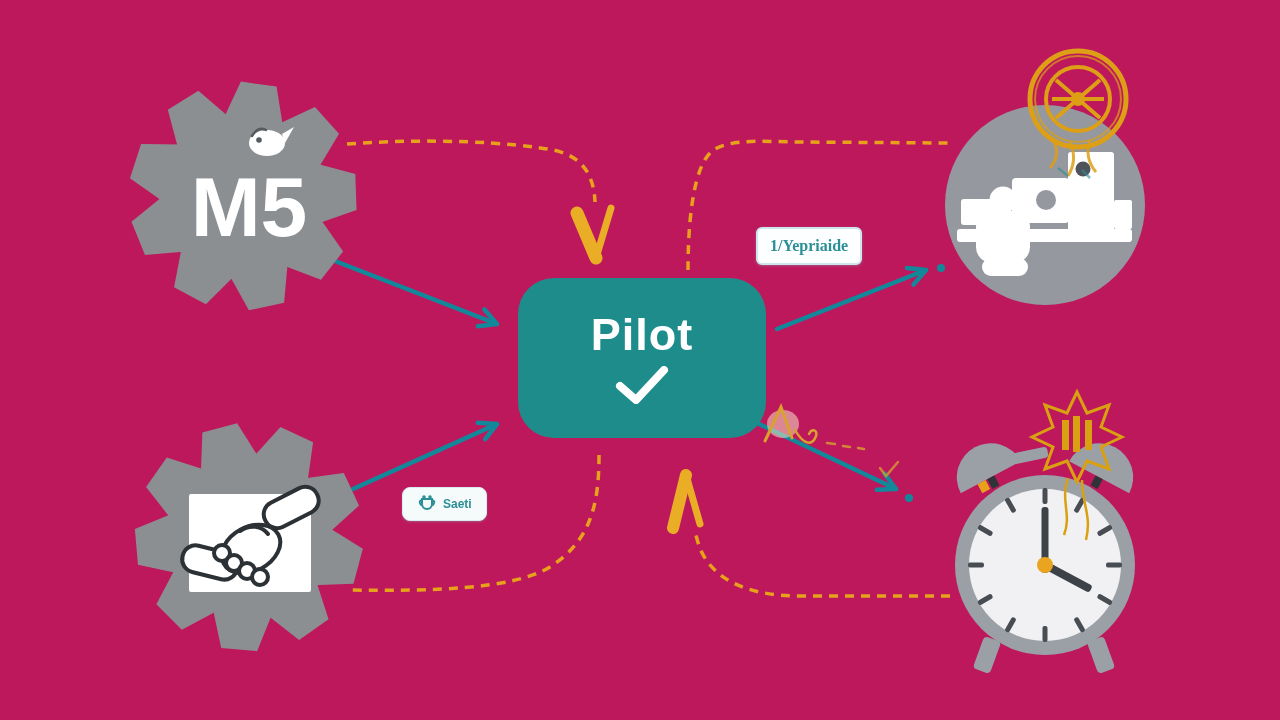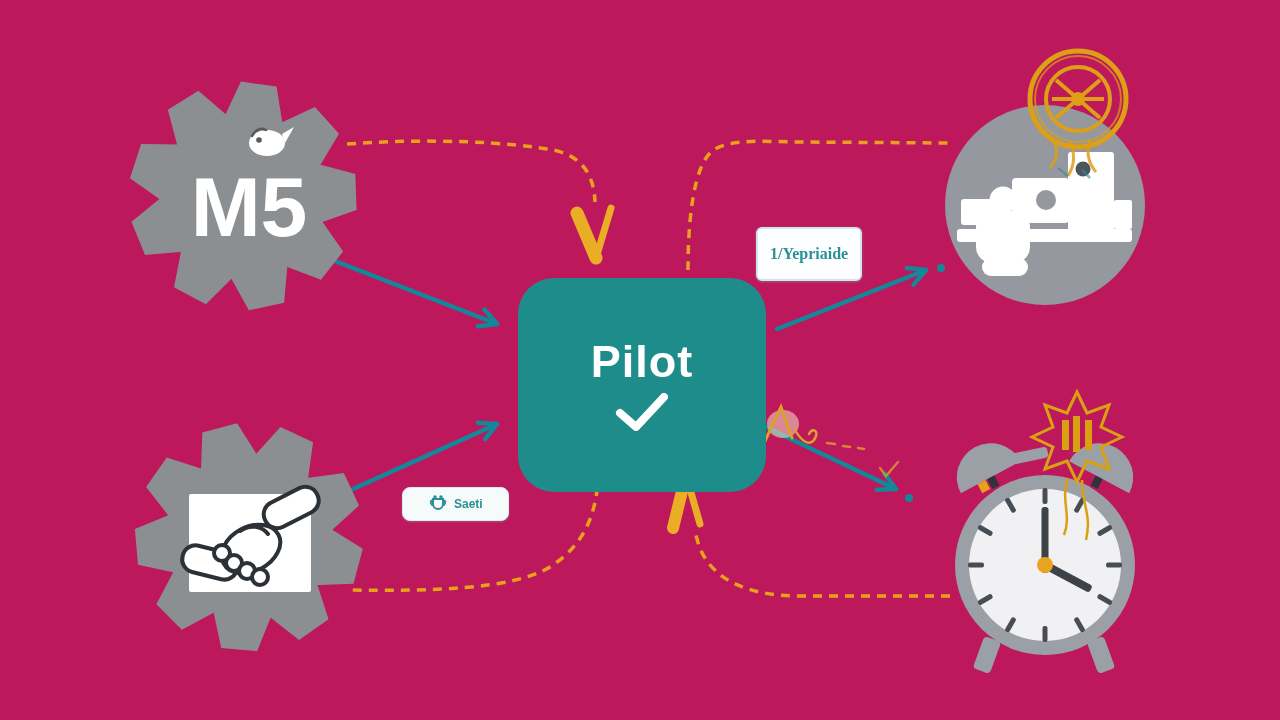--- a/index.html
+++ b/index.html
@@ -1,28 +1,28 @@
 <!DOCTYPE html>
 <html><head>
 <meta charset="utf-8">
 <style>
   html,body{margin:0;padding:0;background:#ffffff;}
   .stage{position:relative;width:1280px;height:720px;background:#be185d;overflow:hidden;
          font-family:"Liberation Sans",sans-serif;}
   svg.layer{position:absolute;left:0;top:0;}
-  .center-box{position:absolute;left:518px;top:278px;width:248px;height:214px;
+  .center-box{position:absolute;left:518px;top:278px;width:248px;height:160px;
               background:#1f8c8c;border-radius:36px;display:flex;flex-direction:column;
               align-items:center;justify-content:center;color:#ffffff;}
   .cb-line{font-size:45px;font-weight:700;line-height:1.04;letter-spacing:1px;text-align:center;}
   .cb-check{margin-top:7px;}
   .tag{position:absolute;display:flex;align-items:center;gap:6px;color:#2b8f96;background:#fdfeff;}
-  .tag-top{left:756px;top:227px;padding:16px 12px;border:2px solid #cde6ec;border-radius:6px;
+  .tag-top{left:756px;top:227px;padding:8px 12px;border:2px solid #cde6ec;border-radius:6px;
            font-family:"Liberation Serif",serif;font-weight:700;font-size:16px;
            box-shadow:0 1px 3px rgba(140,175,185,.4);}
-  .tag-bottom{left:402px;top:487px;padding:6px 25px;border:1.5px solid #d9e9ee;border-radius:8px;
+  .tag-bottom{left:402px;top:487px;padding:6px 14px;border:1.5px solid #d9e9ee;border-radius:8px;
               font-size:12px;font-weight:700;background:#f5fafb;
               box-shadow:0 1px 2px rgba(140,175,185,.35);}
 </style>
 </head>
 <body>
 
 <div class="stage">
 
 <svg class="layer" width="1280" height="720" viewBox="0 0 1280 720">
   <defs>

